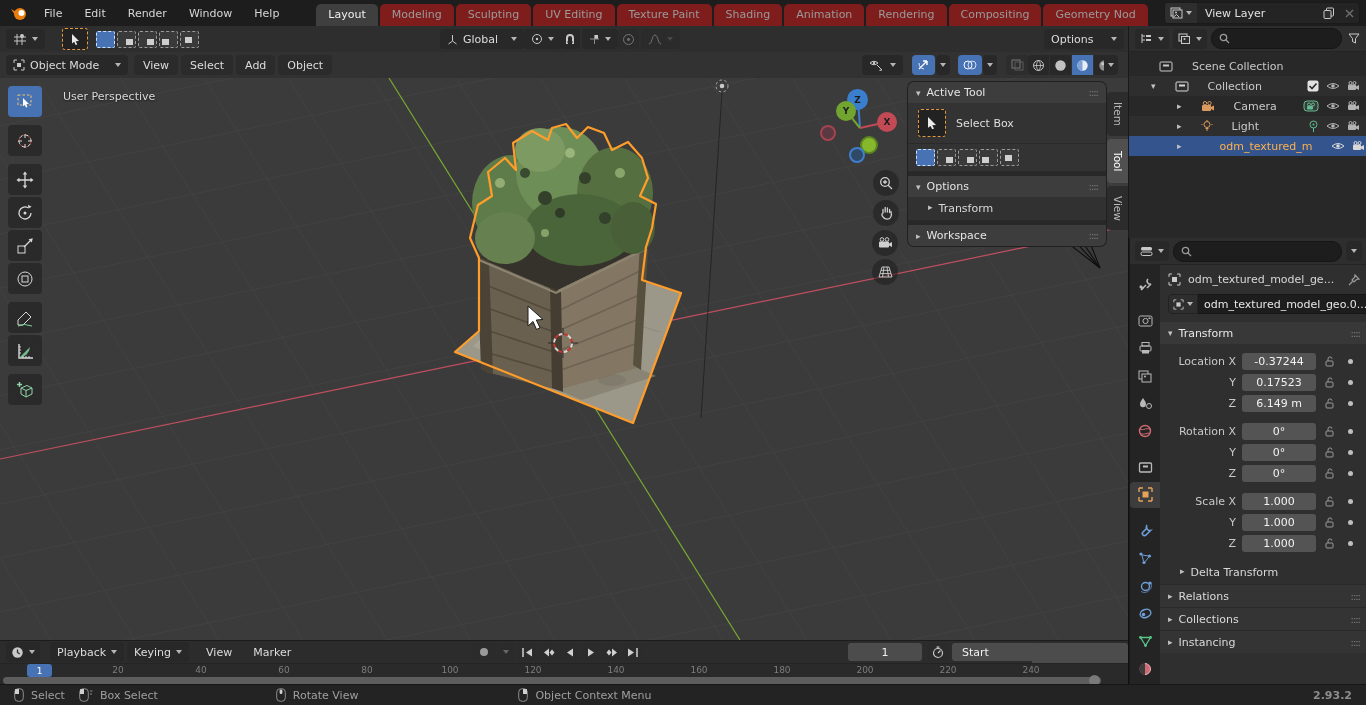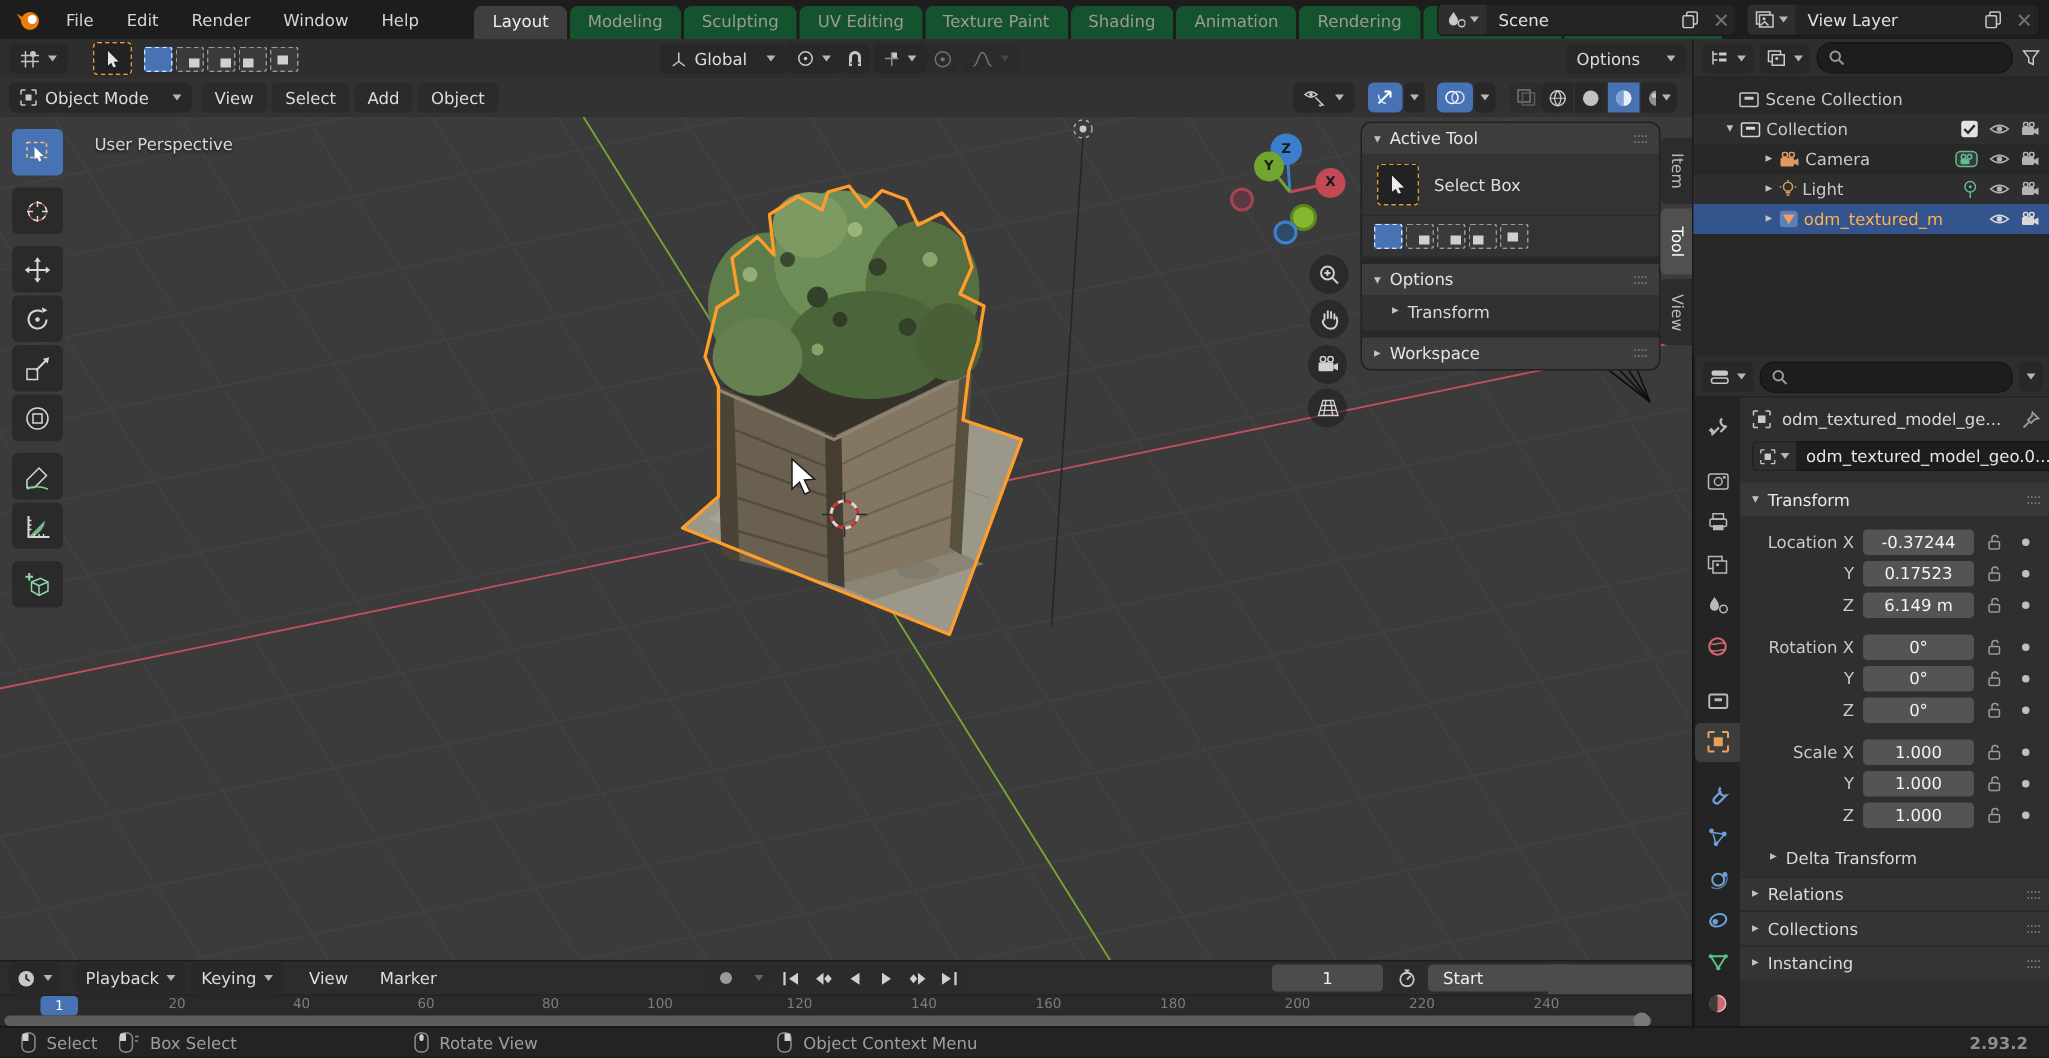--- a/index.html
+++ b/index.html
@@ -5,21 +5,21 @@
   html,body{margin:0;padding:0;background:#111;}
   body{width:1366px;height:705px;position:relative;overflow:hidden;
        font-family:"DejaVu Sans","Liberation Sans",sans-serif;font-size:11px;color:#cfcfcf;}
   .abs{position:absolute;}
   .row{display:flex;align-items:center;}
   svg{display:block;}
   
   .topbar{left:0;top:0;width:1366px;height:26px;background:#1d1d1d;display:flex;align-items:center;border-bottom:7px solid #a21caf;}
   .menu-item{padding:0 11px;color:#d6d6d6;cursor:default;}
   .ws-tabs{display:flex;align-items:flex-end;height:26px;margin-left:26px;}
-  .ws-tab{padding:4px 12px 5px;margin-right:2px;border-radius:5px 5px 0 0;background:#14532d;color:#9a9a9a;white-space:nowrap;}
+  .ws-tab{padding:4px 12px 5px;margin-right:2px;border-radius:5px 5px 0 0;background:#7f1d1d;color:#9a9a9a;white-space:nowrap;}
   .ws-tab.active{background:#3f3f3f;color:#efefef;}
   .id-block{display:flex;align-items:center;background:#242424;border:1px solid #1a1a1a;border-radius:4px;height:20px;}
   .id-icon{display:flex;align-items:center;gap:3px;background:#2e2e2e;border-radius:3px 0 0 3px;height:100%;padding:0 5px;}
   .id-name{padding:0 8px;color:#e0e0e0;flex:1;}
   .id-btn{width:20px;height:100%;display:flex;align-items:center;justify-content:center;}
   .crt{width:0;height:0;border-left:3px solid transparent;border-right:3px solid transparent;border-top:4px solid #b6b6b6;}
   .crt.dim{border-top-color:#666;}
   
   .toolheader{left:0;top:26px;width:1128px;height:26px;background:#2e2e2e;border-bottom:1px solid #242424;display:flex;align-items:center;}
   .outheader{left:1128px;top:26px;width:238px;height:26px;background:#2e2e2e;border-bottom:1px solid #242424;border-left:1px solid #1a1a1a;display:flex;align-items:center;gap:4px;padding-left:6px;box-sizing:border-box;}
@@ -47,21 +47,21 @@
   .np-h .drag{margin-left:auto;color:#7d7d7d;letter-spacing:-1px;font-size:10px;}
   .np-body{background:#333;padding:6px 10px;display:flex;align-items:center;gap:10px;color:#dedede;border-bottom:1px solid #2a2a2a;}
   .np-toolicon{width:26px;height:26px;border:1px dashed #e79a3c;border-radius:3px;background:#222;display:flex;align-items:center;justify-content:center;}
   .np-sub{background:#313131;padding:5px 8px 5px 20px;display:flex;gap:6px;color:#d8d8d8;border-bottom:1px solid #2a2a2a;}
   .ntabs{left:1107px;top:14px;display:flex;flex-direction:column;gap:3px;}
   .ntab{width:21px;height:44px;background:#2c2c2c;color:#b9b9b9;border-radius:4px 0 0 4px;display:flex;align-items:center;justify-content:center;writing-mode:vertical-rl;font-size:10.5px;}
   .ntab.active{background:#505050;color:#fff;}
   .tri{font-size:9px;color:#c2c2c2;}
   
   .outliner{left:1128px;top:52px;width:238px;height:186px;background:#282828;border-left:1px solid #1a1a1a;box-sizing:border-box;}
-  .ol-row{height:20px;display:flex;align-items:center;gap:4px;padding-left:6px;color:#c9c9c9;}
+  .ol-row{height:20px;display:flex;align-items:center;gap:19px;padding-left:6px;color:#c9c9c9;}
   .ol-row.alt{background:#2e2e2e;}
   .ol-row.sel{background:#33548c;}
   .ol-row.sel .ol-name{color:#ffb14d;}
   .ol-right{margin-left:auto;display:flex;gap:7px;align-items:center;padding-right:6px;}
   
   .props{left:1129px;top:238px;width:238px;height:446px;background:#2f2f2f;border-left:1px solid #1a1a1a;box-sizing:border-box;}
   .pr-header{height:26px;background:#2e2e2e;border-bottom:1px solid #242424;display:flex;align-items:center;gap:4px;padding:0 5px;}
   .ptabs{position:absolute;left:0;top:26px;width:30px;height:420px;background:#242424;display:flex;flex-direction:column;align-items:center;padding-top:8px;box-sizing:border-box;}
   .ptab{width:30px;height:26px;display:flex;align-items:center;justify-content:center;margin-bottom:2px;}
   .ptab.grp{margin-top:8px;}
@@ -118,41 +118,20 @@
     <div class="ws-tab active">Layout</div>
     <div class="ws-tab">Modeling</div>
     <div class="ws-tab">Sculpting</div>
     <div class="ws-tab">UV Editing</div>
     <div class="ws-tab">Texture Paint</div>
     <div class="ws-tab">Shading</div>
     <div class="ws-tab">Animation</div>
     <div class="ws-tab">Rendering</div>
     <div class="ws-tab">Compositing</div>
     <div class="ws-tab">Geometry Nod</div>
-  </div>
-  <div class="id-block" style="position:absolute;left:958px;width:198px">
-    <div class="id-icon">
-      <svg width="13" height="12" viewBox="0 0 13 12">
-          <path d="M5,1 C7,4 8,5 8,7 a3,3 0 1 1 -6,0 C2,5 3,4 5,1Z" fill="#c9c9c9"></path>
-          <circle cx="10.5" cy="8.5" r="2.3" fill="none" stroke="#c9c9c9"></circle>
-        </svg>
-      <span class="crt"></span>
-    </div>
-    <span class="id-name">Scene</span>
-    <div class="id-btn">
-        <svg width="12" height="12" viewBox="0 0 12 12">
-          <rect x="3.5" y="1" width="7" height="8" rx="1" fill="none" stroke="#c9c9c9"></rect>
-          <rect x="1" y="3.5" width="7" height="8" rx="1" fill="#2e2e2e" stroke="#c9c9c9"></rect>
-        </svg>
-      </div>
-    <div class="id-btn">
-        <svg width="9" height="9" viewBox="0 0 9 9">
-          <path d="M1,1 L8,8 M8,1 L1,8" stroke="#6f6f6f" stroke-width="1.4"></path>
-        </svg>
-      </div>
   </div>
   <div class="id-block" style="position:absolute;left:1164px;width:194px">
     <div class="id-icon">
       <svg width="13" height="12" viewBox="0 0 13 12">
           <rect x="1" y="1" width="9" height="8" fill="none" stroke="#c9c9c9"></rect>
           <rect x="3" y="3" width="9" height="8" fill="#2e2e2e" stroke="#c9c9c9"></rect>
           <circle cx="6" cy="5.5" r="1" fill="#c9c9c9"></circle>
           <path d="M3.5,10 L6.5,7.5 L9,10" fill="none" stroke="#c9c9c9"></path>
         </svg>
       <span class="crt"></span>
@@ -1067,21 +1046,21 @@
     <div class="tfield" style="left:1032px;width:76px;justify-content:space-between;padding:16px 10px">
       <span>End</span>
         <span>250</span>
     </div>
   </div>
   <div class="tl-ruler">
     <span class="tick" style="left:105px">20</span>
     <span class="tick" style="left:188px">40</span>
     <span class="tick" style="left:271px">60</span>
     <span class="tick" style="left:354px">80</span>
-    <span class="tick" style="left:427px">100</span>
+    <span class="tick" style="left:437px">100</span>
     <span class="tick" style="left:520px">120</span>
     <span class="tick" style="left:603px">140</span>
     <span class="tick" style="left:686px">160</span>
     <span class="tick" style="left:769px">180</span>
     <span class="tick" style="left:852px">200</span>
     <span class="tick" style="left:935px">220</span>
     <span class="tick" style="left:1018px">240</span>
     <div class="playhead">1</div>
     <div class="tl-scroll"></div>
     <div class="tl-dot"></div>

